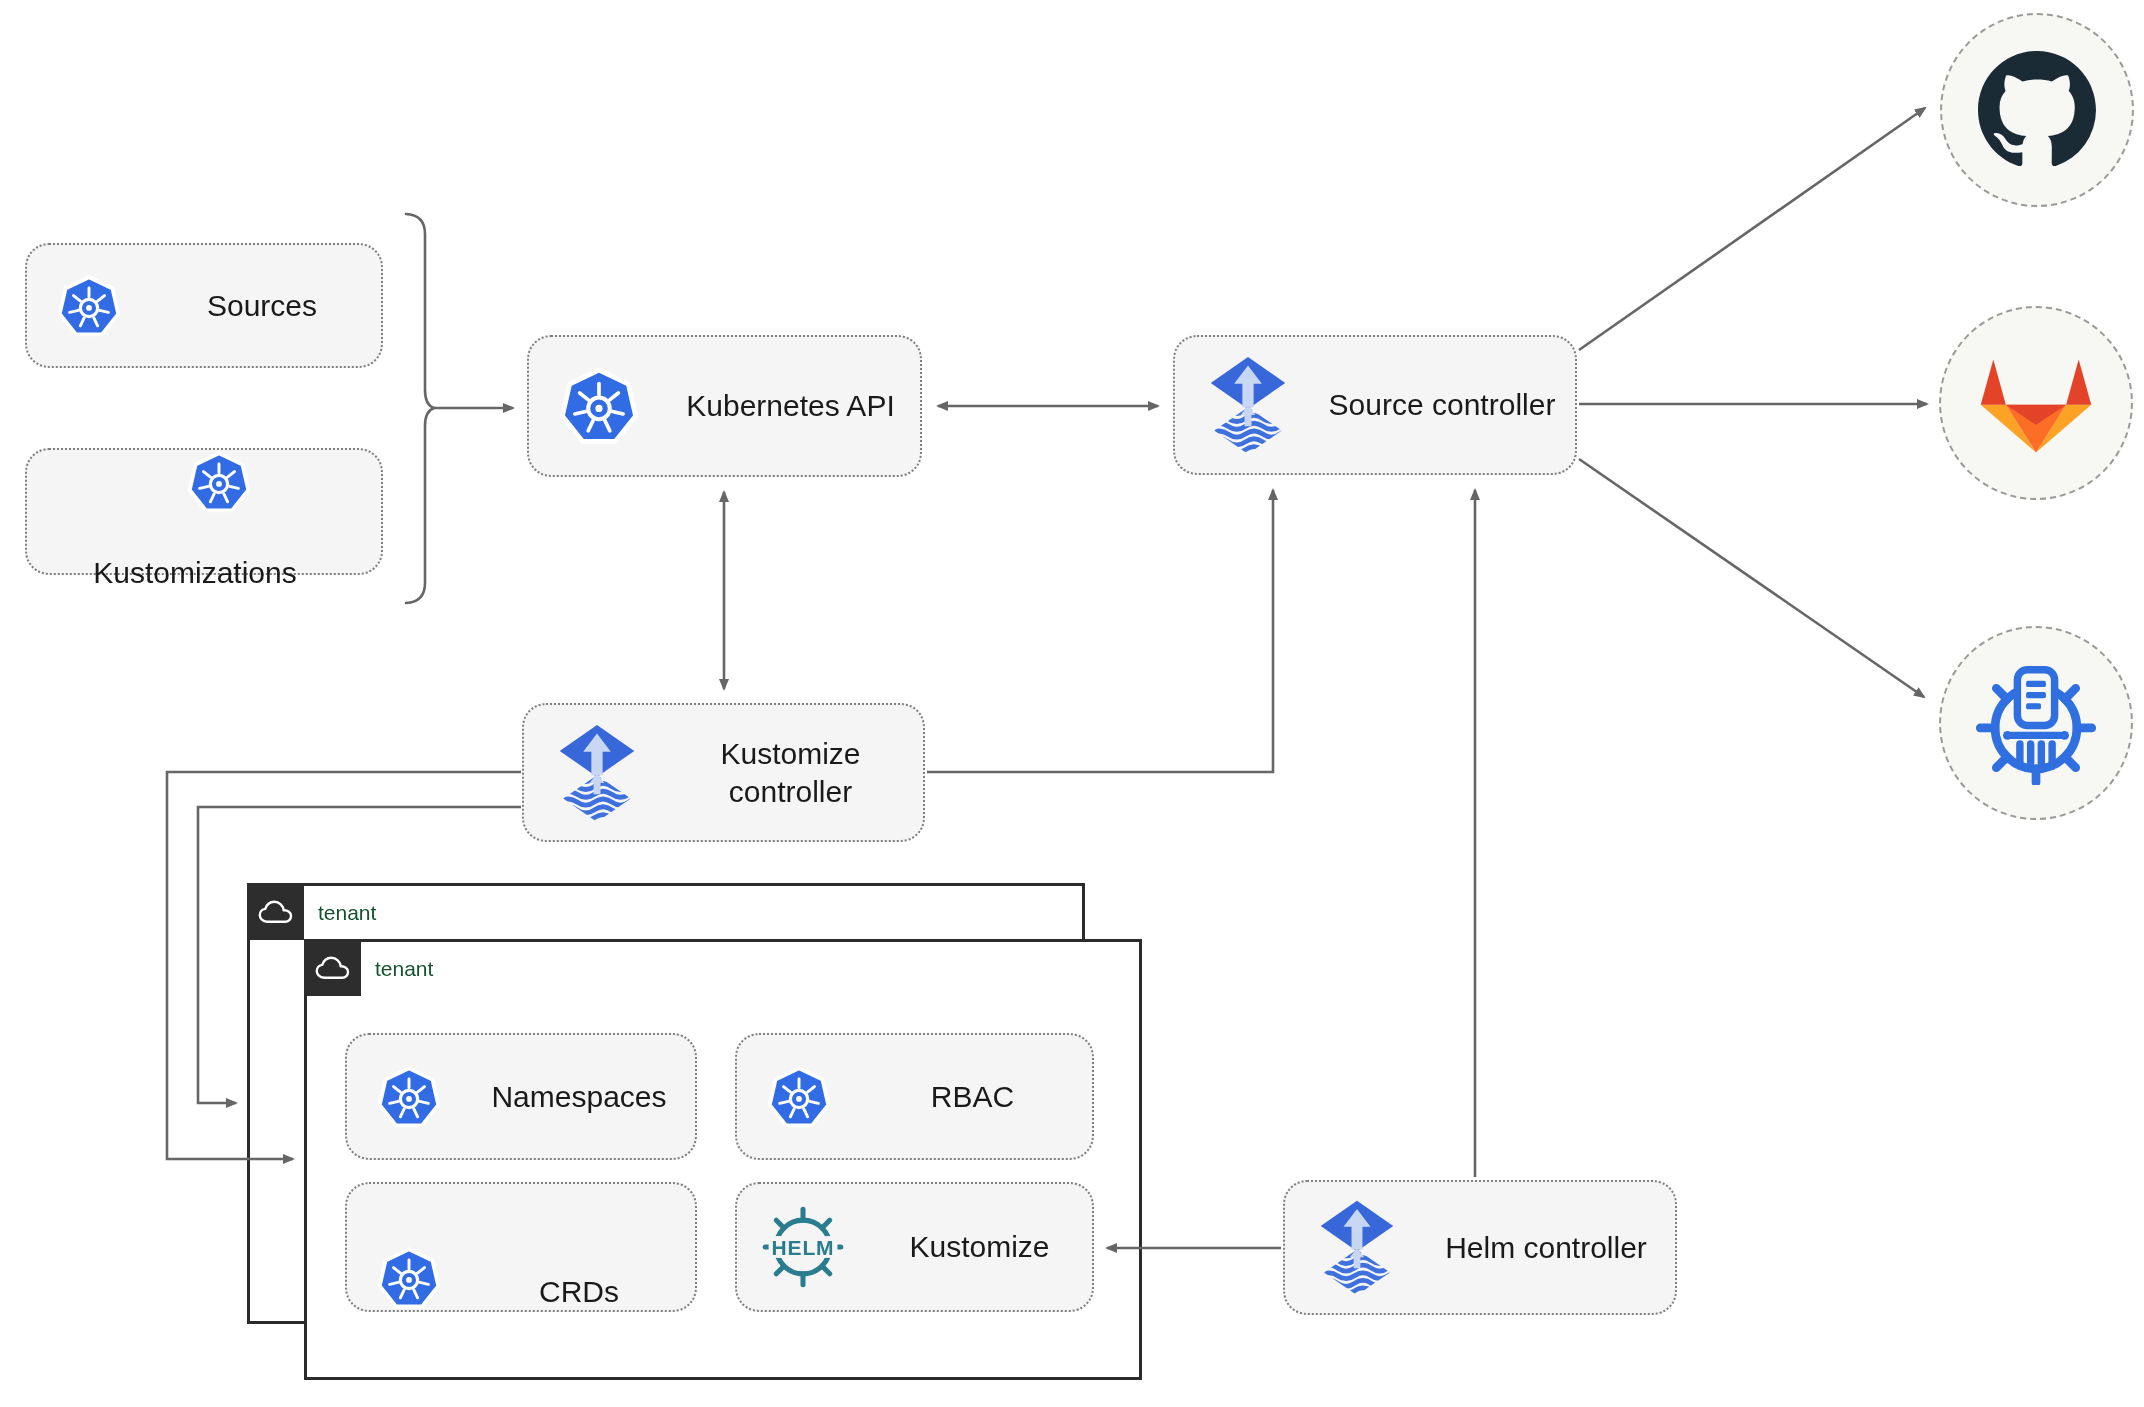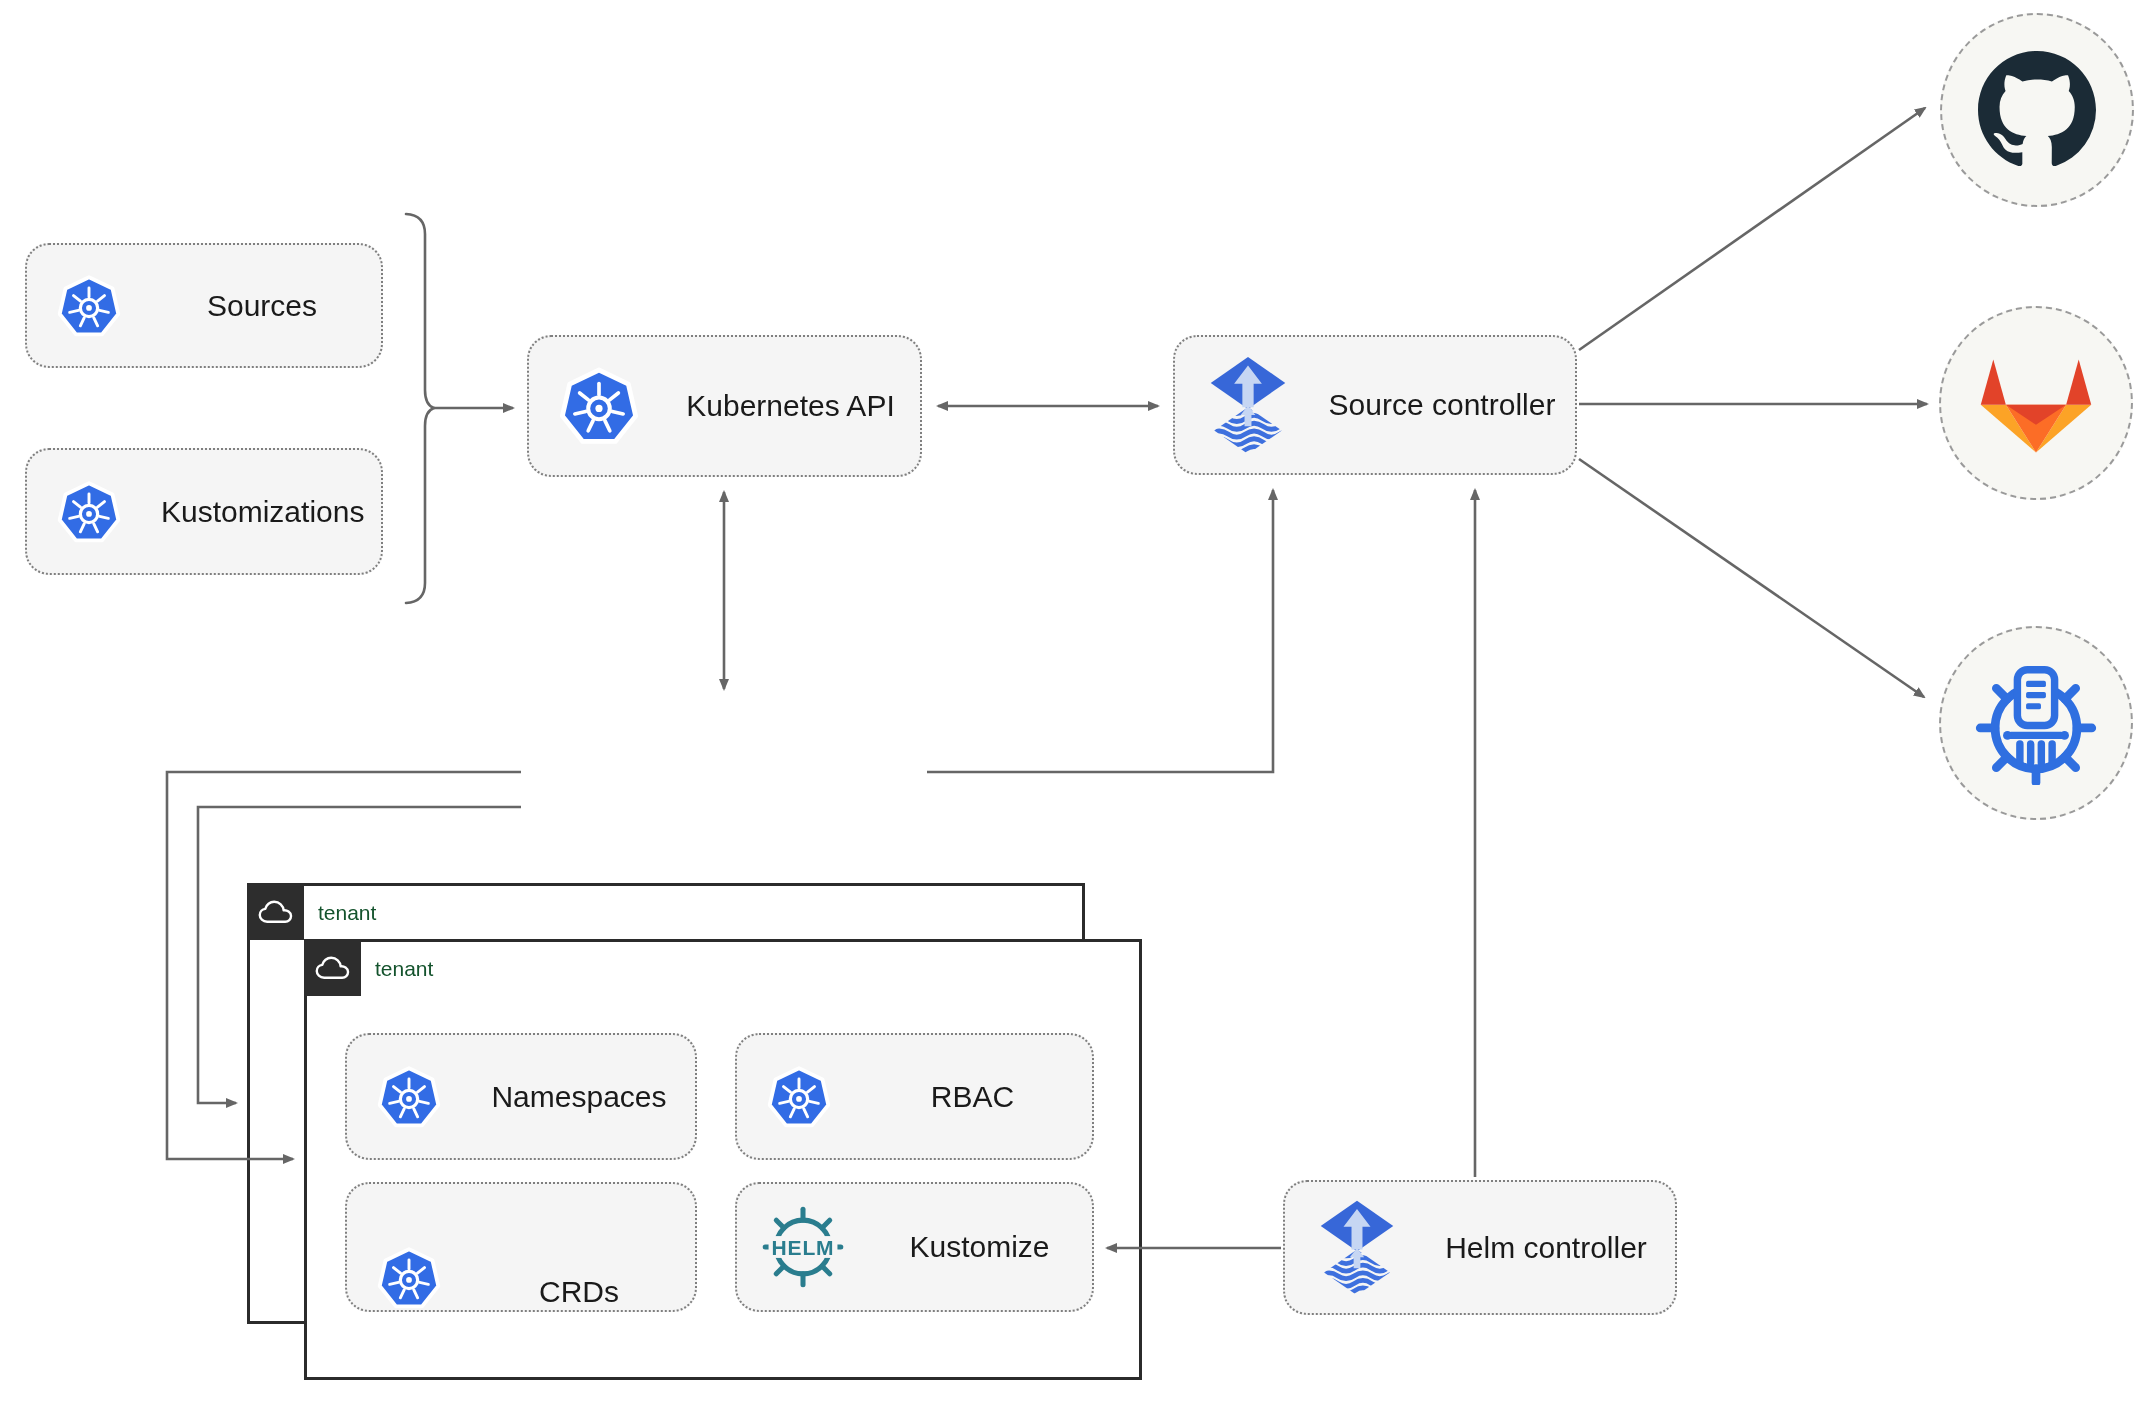--- a/index.html
+++ b/index.html
@@ -188,41 +188,47 @@
     <div class="lbl">Kustomize</div>
   </div>
 
   <div class="node" style="left:25px;top:243px;width:358px;height:125px;">
     <svg class="ic" width="64" height="64">
         <use href="#sym-k8s"></use>
       </svg>
     <div class="lbl">Sources</div>
   </div>
 
-  <div class="node" style="left:25px;top:448px;width:358px;height:127px;">
+  <div class="node" style="left:25px;top:448px;width:358px;height:127px;flex-direction:column;">
     <svg class="ic" width="64" height="64">
         <use href="#sym-k8s"></use>
       </svg>
     <div class="lbl">Kustomizations</div>
   </div>
 
   <div class="node" style="left:1173px;top:335px;width:404px;height:140px;">
     <svg class="ic" width="78" height="100" style="margin-left:34px;">
         <use href="#sym-flux"></use>
       </svg>
     <div class="lbl" style="max-width:230px;">Source controller</div>
   </div>
 
   <div class="node" style="left:527px;top:335px;width:395px;height:142px;">
     <svg class="ic" width="80" height="80">
         <use href="#sym-k8s"></use>
       </svg>
     <div class="lbl">Kubernetes API</div>
   </div>
 
+  <div class="node" style="left:522px;top:703px;width:403px;height:139px;">
+    <svg class="ic" width="78" height="100" style="margin-left:34px;">
+        <use href="#sym-flux"></use>
+      </svg>
+    <div class="lbl" style="max-width:230px;">Kustomize controller</div>
+  </div>
 
   <div class="node" style="left:1283px;top:1180px;width:394px;height:135px;">
     <svg class="ic" width="76" height="97" style="margin-left:34px;">
         <use href="#sym-flux"></use>
       </svg>
     <div class="lbl" style="max-width:230px;">Helm controller</div>
   </div>
 
   <div class="extcircle" style="left:1940px;top:13px;">
     <svg width="118" height="118">

